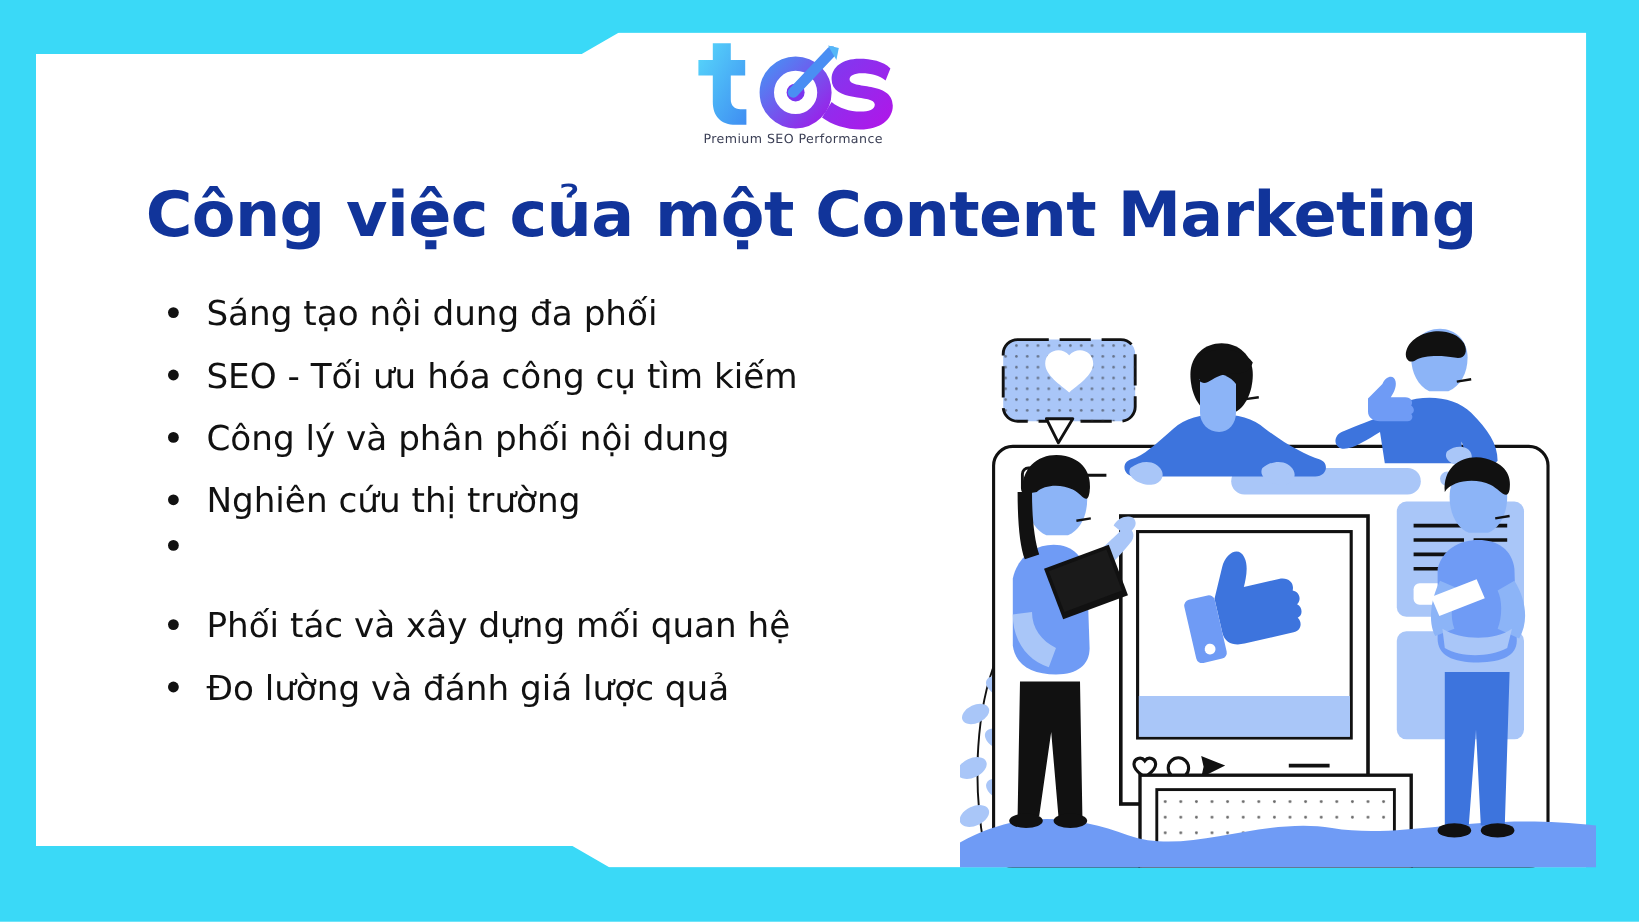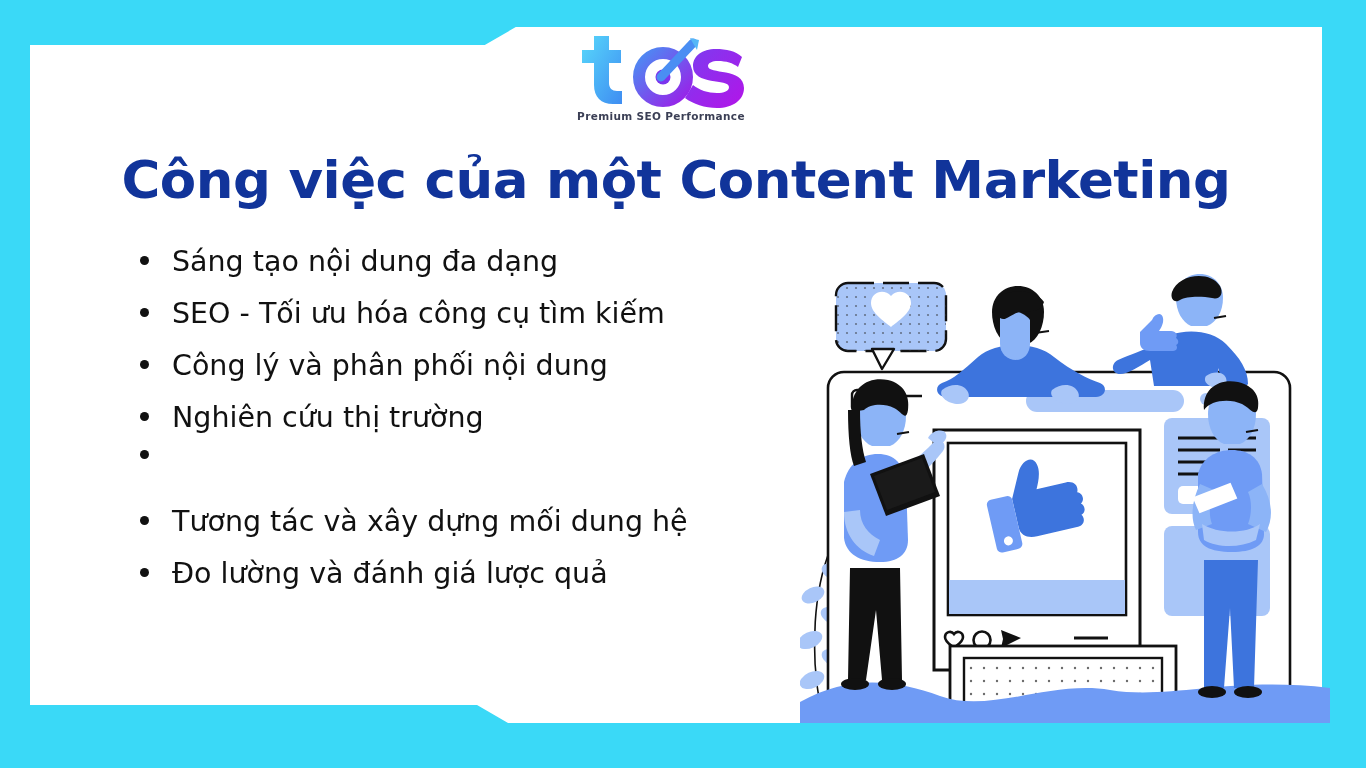--- a/index.html
+++ b/index.html
@@ -24,21 +24,21 @@
       34.6% 97.4%,
       0% 97.4%
     );
   }
 
   
   .logo{position:absolute;left:566px;top:30px;width:190px;height:105px;}
   .logo svg{display:block;}
   .logo-tag{
     position:absolute;left:0;top:80px;width:190px;text-align:center;
-    font-size:10.5px;letter-spacing:.35px;color:#3b3f55;font-weight:700;
+    font-size:10.5px;letter-spacing:.35px;color:#3b3f55;font-weight:400;
     font-family:"DejaVu Sans","Liberation Sans",sans-serif;
   }
 
   
   .title{
     position:absolute;left:30px;top:150px;width:1292px;
     text-align:center;
     font-family:"DejaVu Sans","Liberation Sans",sans-serif;
     font-weight:bold;
     font-size:52px;
@@ -101,40 +101,40 @@
       <path d="M176 27 c-6 -6 -16 -8 -26 -8 c-14 0 -23 7 -23 17 c0 20 36 12 36 21 c0 4 -5 6 -12 6 c-9 0 -18 -3 -24 -8 l-8 13 c8 6 20 10 32 10 c16 0 27 -8 27 -20 c0 -21 -36 -13 -36 -22 c0 -3 4 -5 10 -5 c8 0 15 2 20 6 z" fill="url(#gS)"></path>
     </svg>
     <div class="logo-tag">Premium SEO Performance</div>
   </div>
 
   <div class="title">Công việc của một Content Marketing</div>
 
   <div class="list">
     <div class="li">
       <span class="dot"></span>
-      <span class="txt">Sáng tạo nội dung đa dạng</span>
+      <span class="txt">Sáng tạo nội dung đa phối</span>
     </div>
     <div class="li">
       <span class="dot"></span>
       <span class="txt">SEO - Tối ưu hóa công cụ tìm kiếm</span>
     </div>
     <div class="li">
       <span class="dot"></span>
       <span class="txt">Công lý và phân phối nội dung</span>
     </div>
     <div class="li">
       <span class="dot"></span>
       <span class="txt">Nghiên cứu thị trường</span>
     </div>
     <div class="li">
       <span class="dot"></span>
     </div>
     <div class="li">
       <span class="dot"></span>
-      <span class="txt">Tương tác và xây dựng mối dung hệ</span>
+      <span class="txt">Phối tác và xây dựng mối quan hệ</span>
     </div>
     <div class="li">
       <span class="dot"></span>
       <span class="txt">Đo lường và đánh giá lược quả</span>
     </div>
   </div>
 
   <div class="illo">
     <svg width="530" height="473" viewBox="0 0 530 473" xmlns="http://www.w3.org/2000/svg">
       <defs>

